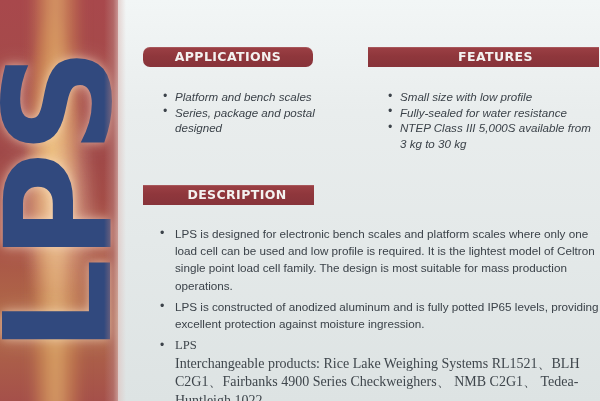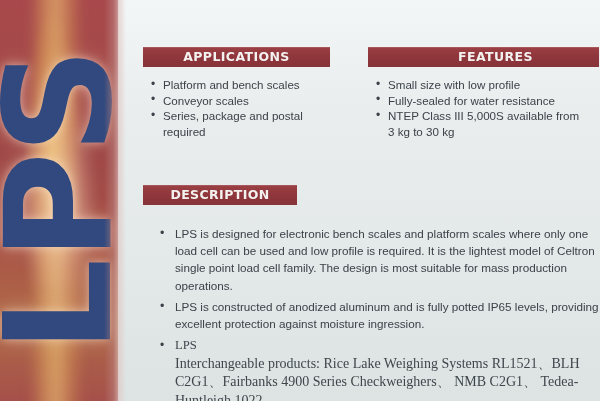--- a/index.html
+++ b/index.html
@@ -136,29 +136,30 @@
     text-align: center;
     font-family: "DejaVu Sans", sans-serif;
     font-weight: bold;
     font-size: 12.5px;
     line-height: 20px;
     letter-spacing: 0.4px;
     color: #f4f2f0;
     white-space: nowrap;
   }
 
-  #bar-applications { left: 17px;  top: 47px;  width: 187px; }
+  #bar-applications { left: 17px;  top: 47px;  width: 170px; border-radius: 7px; }
   #bar-features     { left: 242px; top: 47px;  width: 207px; padding-left: 24px; }
-  #bar-description  { left: 17px;  top: 185px; width: 154px; }
+  #bar-description  { left: 17px;  top: 185px; width: 154px; padding-left: 17px; }
 
   .bullet-list {
     position: absolute;
-    margin: 4px;
+    margin: 16px;
     padding: 0;
     list-style: none;
+    font-style: italic;
   }
   .bullet-list > li {
     position: relative;
     padding-left: 13px;
     font-family: "Liberation Sans", sans-serif;
     font-size: 11.6px;
     line-height: 15.6px;
     color: #3b4249;
   }
   .bullet-list > li::before {
@@ -236,23 +237,22 @@
   <div id="sidebar-edge"></div>
 
   <div id="content">
 
 
     <div class="section-bar" id="bar-applications">
       <span>APPLICATIONS</span>
     </div>
     <ul class="bullet-list" id="list-applications">
         <li>Platform and bench scales</li>
-        <li>Conveyor scales</li>
         <li>Series, package and postal</li>
-        <li class="cont">required</li>
+        <li class="cont">designed</li>
       </ul>
 
     <div class="section-bar" id="bar-features">
       <span>FEATURES</span>
     </div>
     <ul class="bullet-list" id="list-features">
         <li>Small size with low profile</li>
         <li>Fully-sealed for water resistance</li>
         <li>NTEP Class III 5,000S available from</li>
         <li class="cont">3 kg to 30 kg</li>

